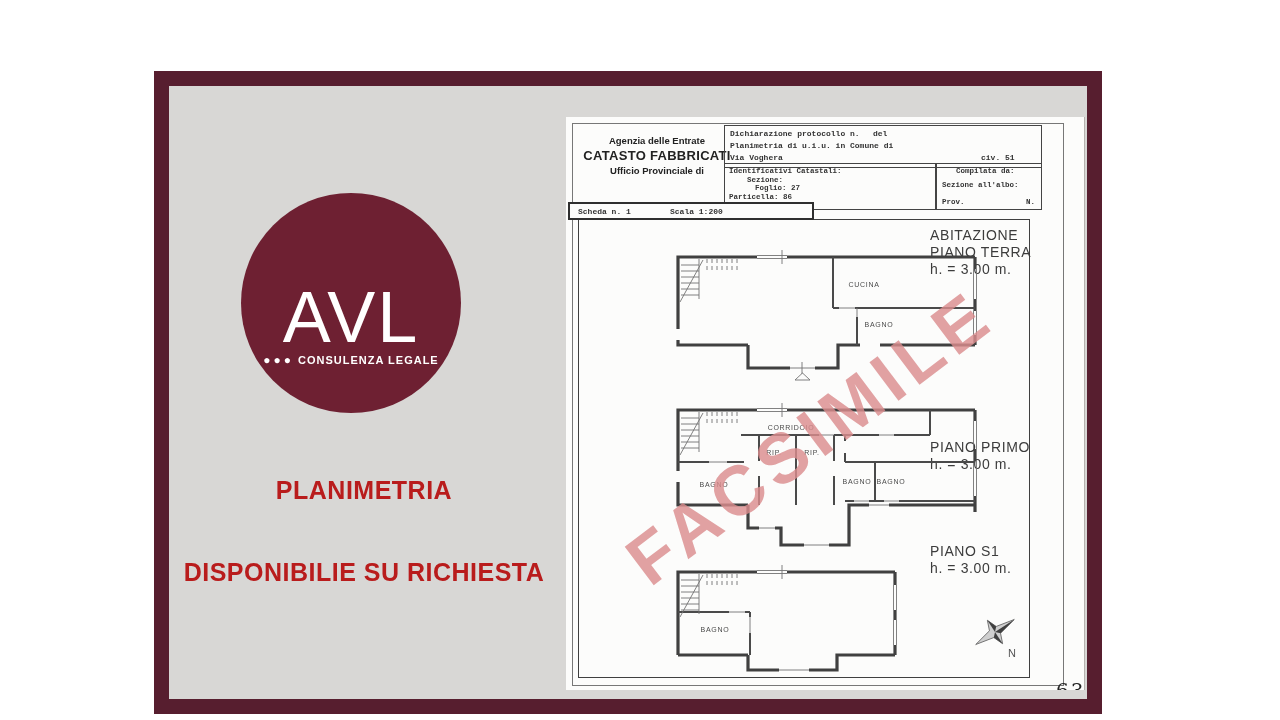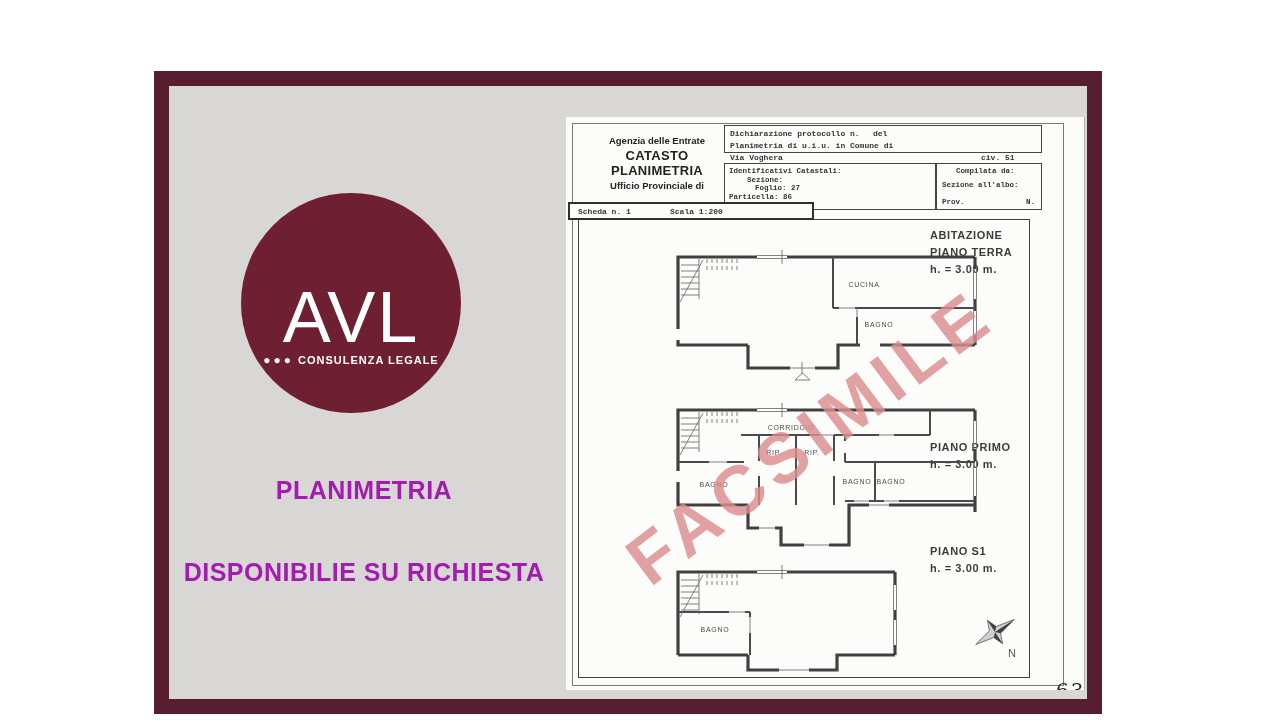--- a/index.html
+++ b/index.html
@@ -9,44 +9,44 @@
   .frame{position:absolute;left:154px;top:71px;width:948px;height:643px;box-sizing:border-box;
          border:15px solid #571e2f;background:#d8d7d5;}
   
   .logo-circle{position:absolute;left:72px;top:107px;width:220px;height:220px;border-radius:50%;
                background:#6e2032;display:flex;flex-direction:column;align-items:center;justify-content:center;}
   .logo-text{color:#fff;font-size:72px;line-height:0.95;letter-spacing:2px;font-weight:400;margin-top:44px;}
   .logo-sub{color:#fff;font-size:11px;font-weight:bold;letter-spacing:1px;margin-top:2px;
             display:flex;align-items:center;gap:4px;}
   .logo-dots{font-size:12px;letter-spacing:3px;}
   
-  .headline{position:absolute;left:0;width:390px;text-align:center;color:#a21caf;
+  .headline{position:absolute;left:0;width:390px;text-align:center;color:#b91c1c;
             font-weight:bold;font-size:25px;letter-spacing:0.5px;}
   .headline.h1{top:390px;}
   .headline.h2{top:472px;}
   
   .page{position:absolute;left:397px;top:31px;width:518px;height:573px;background:#fcfcfb;
         overflow:hidden;border-right:1px solid #b5b2ae;}
   .inner-border{position:absolute;left:6px;top:6px;width:490px;height:561px;border:1px solid #777;}
   .mono{font-family:"Liberation Mono", monospace;font-weight:bold;color:#333;}
   .agency{position:absolute;left:16px;top:16px;width:150px;text-align:center;color:#222;}
   .agency .a1,.agency .a3{font-size:9.5px;font-weight:bold;margin-top:2px;}
   .agency .a2{font-size:13px;font-weight:bold;margin-top:2px;letter-spacing:0.3px;}
   .box{position:absolute;box-sizing:border-box;border:1px solid #444;}
-  .protocol-box{left:158px;top:8px;width:318px;height:28px;}
+  .protocol-box{left:158px;top:8px;width:318px;height:43px;}
   .p-line{position:absolute;font-size:8px;white-space:nowrap;}
   .cat-box{left:158px;top:46px;width:212px;height:47px;}
   .cat-line{position:absolute;font-size:7.5px;white-space:nowrap;}
   .comp-box{left:370px;top:46px;width:106px;height:47px;}
   .scheda-box{position:absolute;left:2px;top:85px;width:246px;height:18px;box-sizing:border-box;
               border:2px solid #2f2f2f;background:#fcfcfb;z-index:3;}
   .scheda-box span{position:absolute;top:3px;font-size:8px;white-space:nowrap;}
   .plan-area{position:absolute;left:12px;top:102px;width:452px;height:459px;box-sizing:border-box;
              border:1.5px solid #3f3f3f;}
-  .floor-label{position:absolute;color:#3c3c3c;font-size:11px;font-weight:bold;letter-spacing:0.6px;}
+  .floor-label{position:absolute;color:#3c3c3c;font-size:14px;font-weight:normal;letter-spacing:0.6px;}
   .floor-label div{height:17px;line-height:17px;white-space:nowrap;}
   .fl1{left:364px;top:110px;}
   .fl2{left:364px;top:276px;margin-top:46px;}
   .fl3{left:364px;top:426px;}
   .plan-svg{position:absolute;}
   #plan1{left:103px;top:130px;}
   #plan2{left:103px;top:284px;}
   #plan3{left:103px;top:438px;}
   .watermark{position:absolute;left:-35px;top:280px;width:560px;height:84px;z-index:5;
              transform:rotate(-37deg);text-align:center;
@@ -75,21 +75,21 @@
   </div>
 
   <div class="headline h1">PLANIMETRIA</div>
   <div class="headline h2">DISPONIBILIE SU RICHIESTA</div>
 
   <div class="page">
     <div class="inner-border"></div>
 
     <div class="agency">
       <div class="a1">Agenzia delle Entrate</div>
-      <div class="a2">CATASTO PLANIMETRIA</div>
+      <div class="a2">CATASTO FABBRICATI</div>
       <div class="a3">Ufficio Provinciale di</div>
     </div>
 
     <div class="box protocol-box">
       <span class="p-line mono" style="left:5px;top:3px;">Dichiarazione protocollo n.</span>
       <span class="p-line mono" style="left:148px;top:3px;">del</span>
       <span class="p-line mono" style="left:5px;top:15px;">Planimetria di u.i.u. in Comune di</span>
       <span class="p-line mono" style="left:5px;top:27px;">Via Voghera</span>
       <span class="p-line mono" style="left:256px;top:27px;text-align:right;">civ. 51</span>
     </div>

